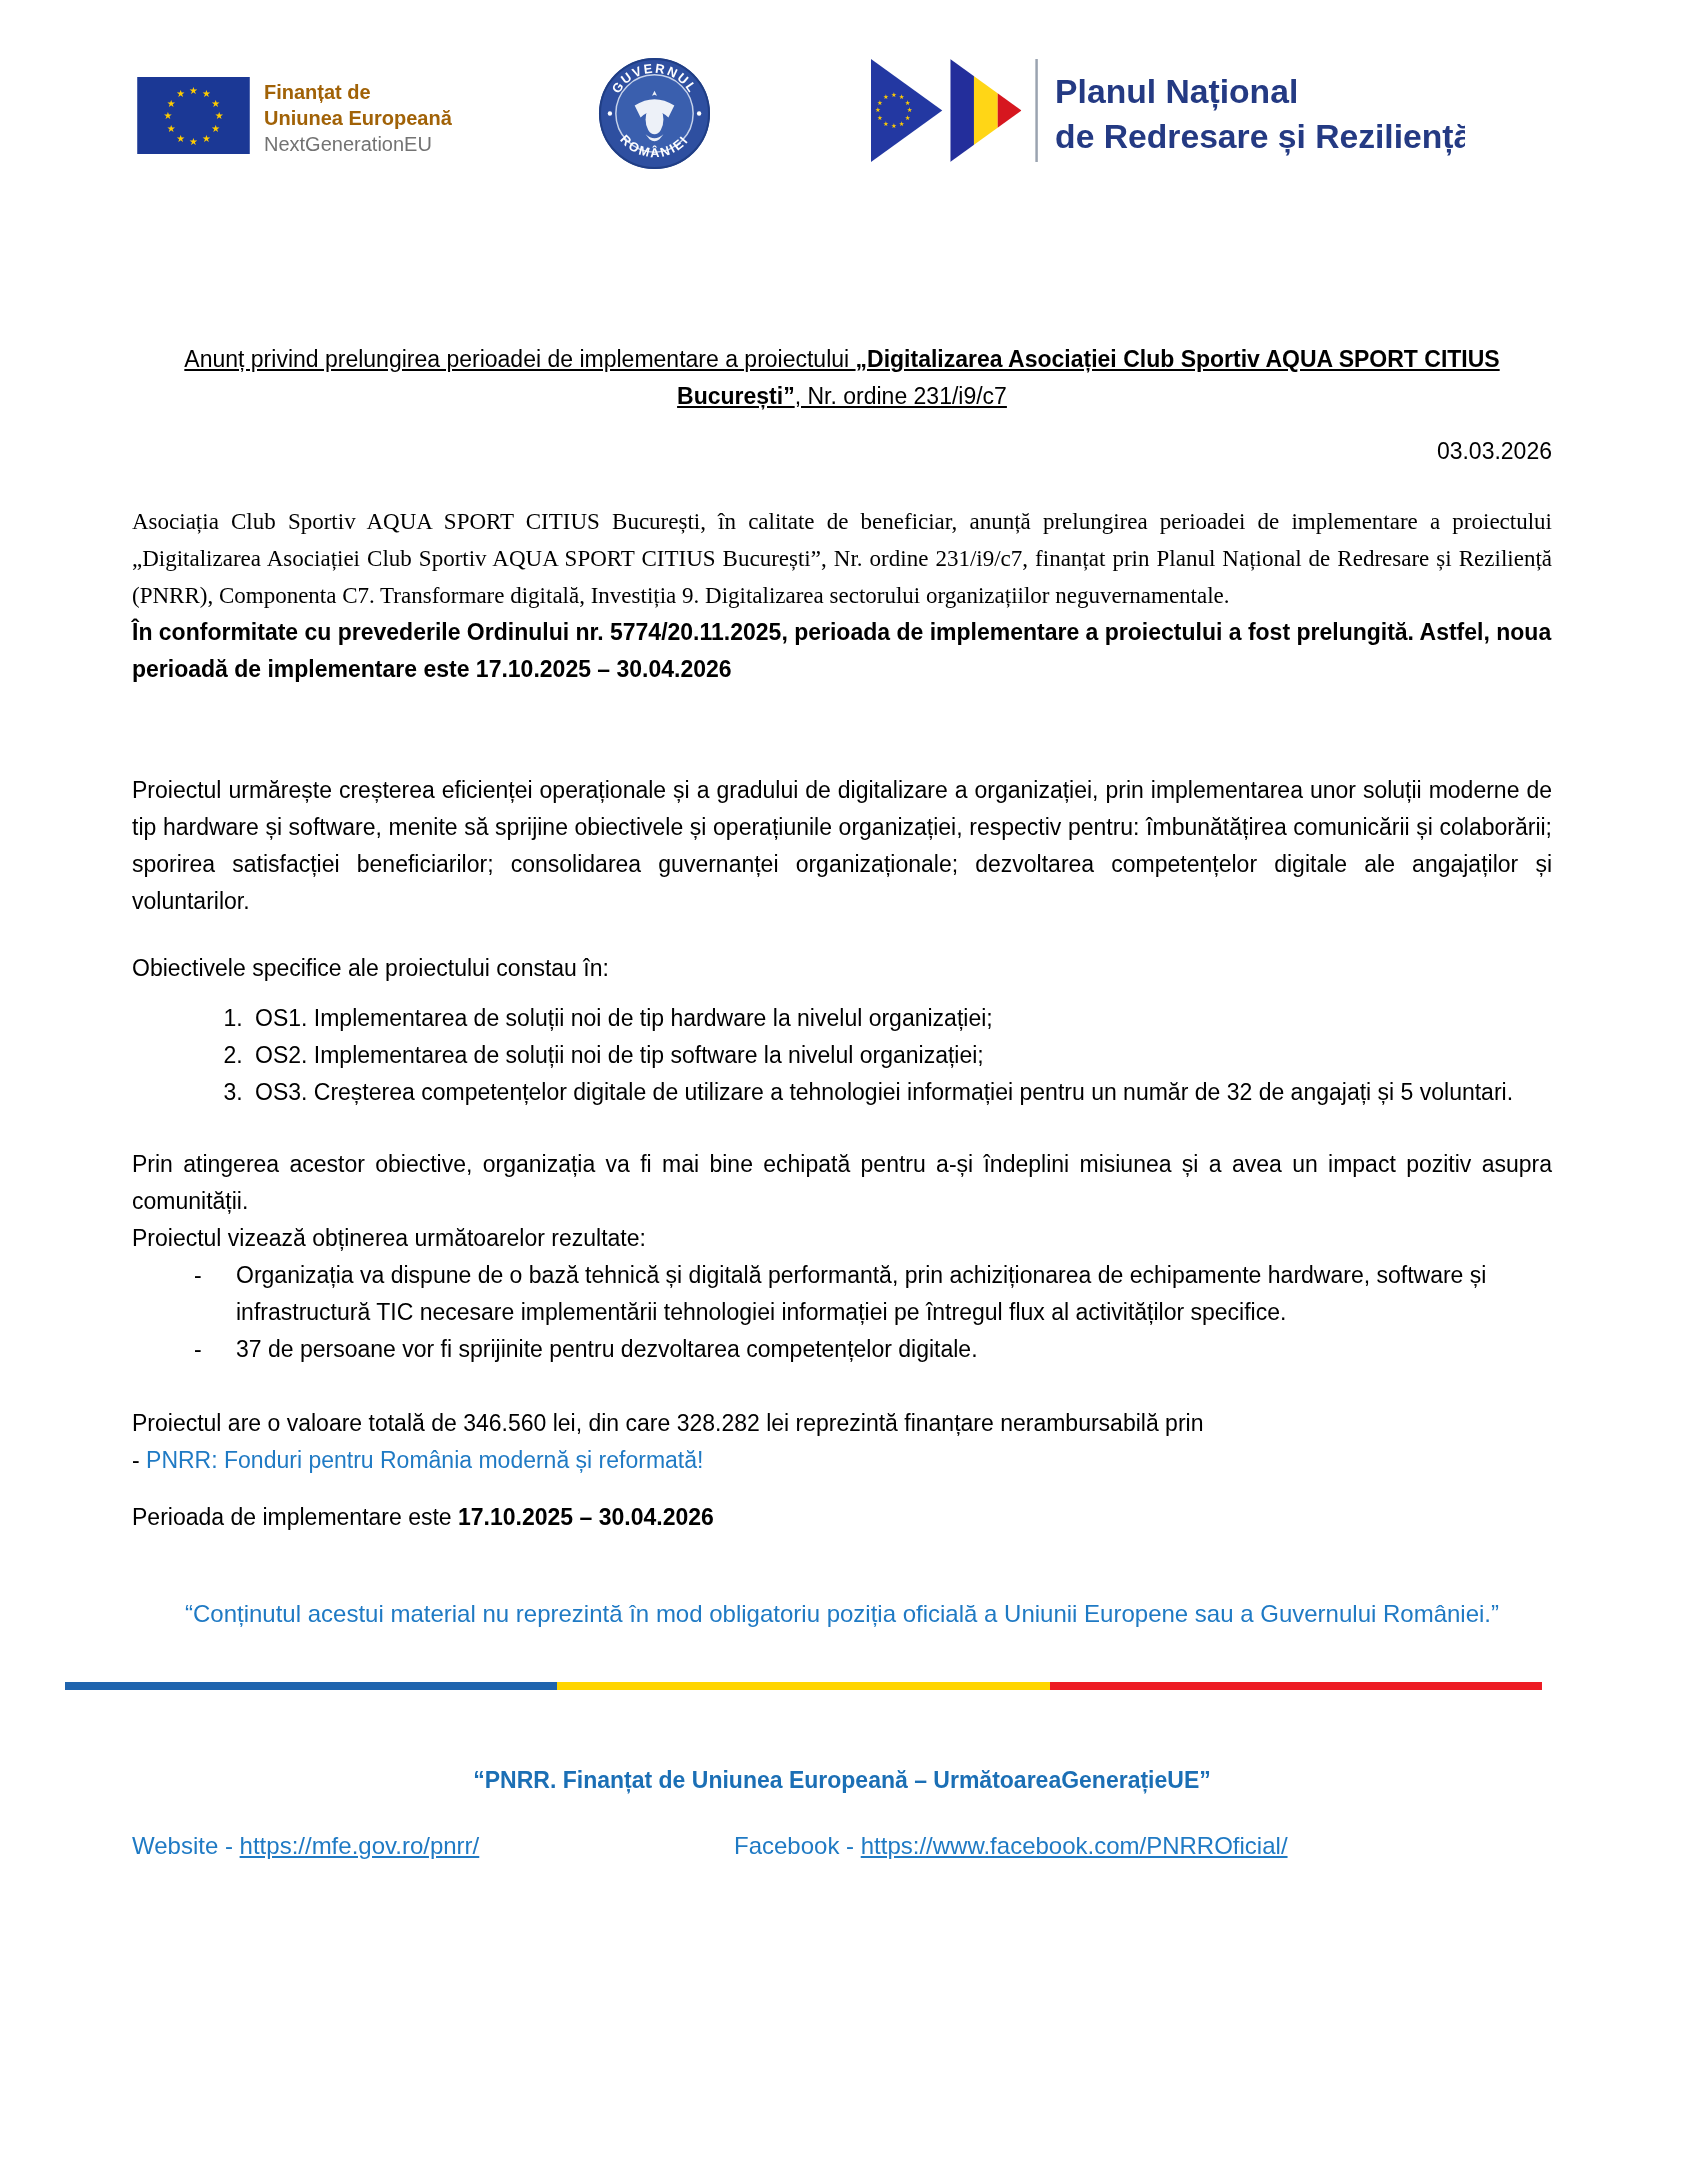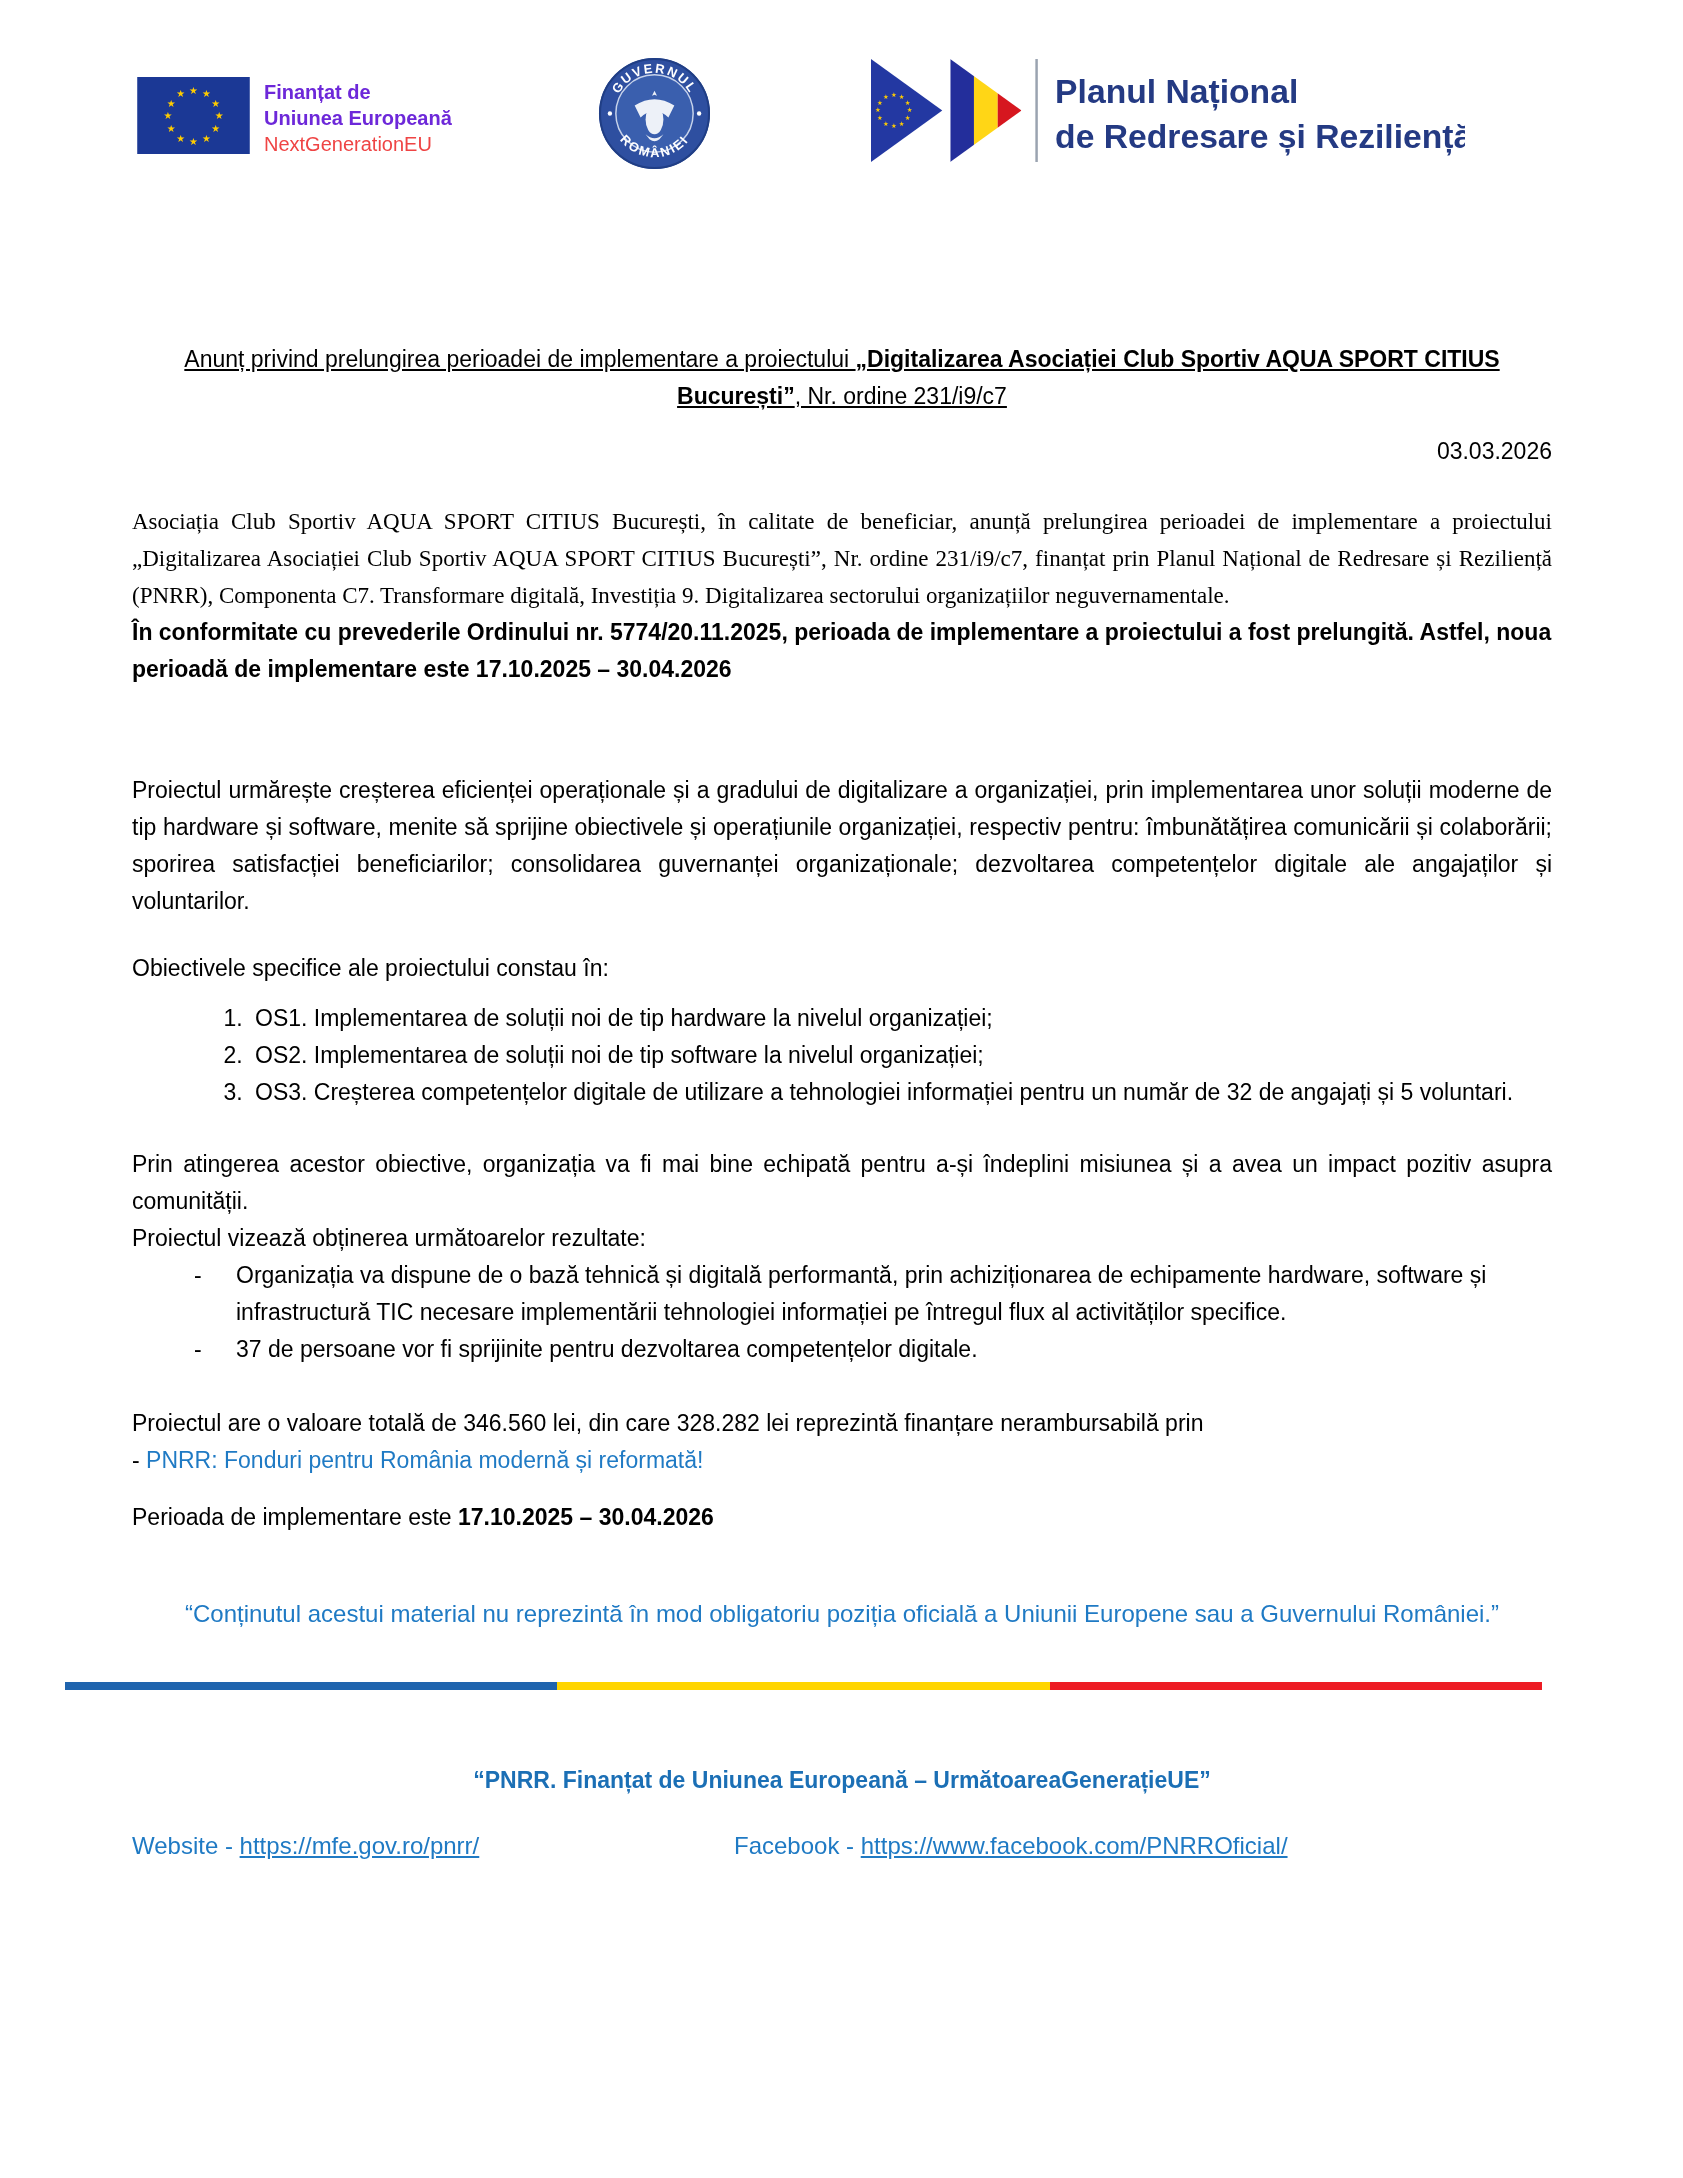--- a/index.html
+++ b/index.html
@@ -8,22 +8,22 @@
     width:1683px; height:2178px;
     background:#ffffff;
     font-family:"Liberation Sans","DejaVu Sans",sans-serif;
     font-size:23px; line-height:37px; color:#000;
     overflow:hidden;
   }
   
   .hdr { position:relative; height:228px; }
   .eu-logo { position:absolute; left:137px; top:77px; display:flex; gap:14px; }
   .eu-text { padding-top:2px; font-size:20px; line-height:26px; }
-  .eu-text .b { font-weight:bold; color:#6d28d9; }
-  .eu-text .g { color:#ef4444; }
+  .eu-text .b { font-weight:bold; color:#a16207; }
+  .eu-text .g { color:#737373; }
   .gov-seal { position:absolute; left:598px; top:57px; }
   .pnrr-logo { position:absolute; left:871px; top:59px; }
   
   .content { margin:0 131px 0 132px; }
   .title { margin-top:113px; text-align:center;text-decoration:underline; }
   .date-line { margin-top:18px; text-align:right; }
   .p-just { text-align:justify; }
   .p1 { margin-top:33px;font-family:Liberation Serif, serif; }
   .p1b { font-weight:bold; }
   .p2 { margin-top:84px; }

